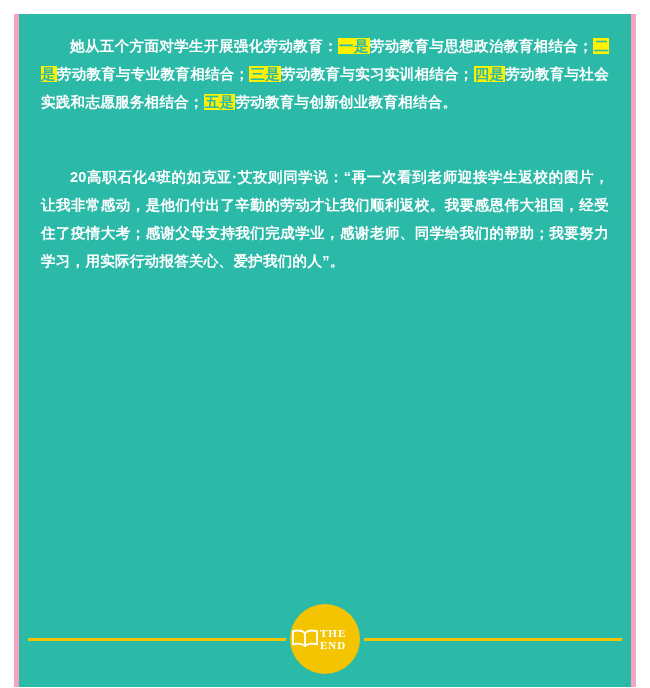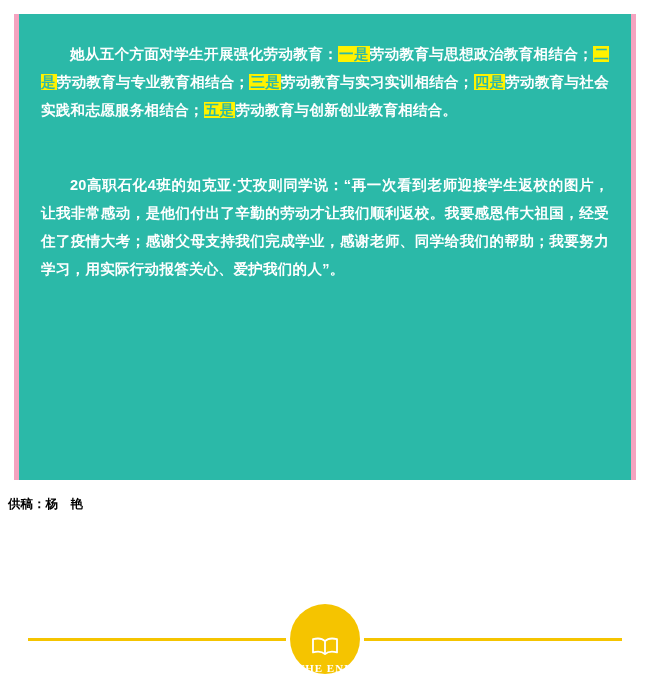--- a/index.html
+++ b/index.html
@@ -20,22 +20,22 @@
     box-sizing: border-box;
   }
   
   .article-card {
     position: relative;
     margin: 14px 14px 0 14px;
     background: #2bb9a8;
     border-left: 5px solid #f5a3c0;
     border-right: 5px solid #f5a3c0;
     box-sizing: border-box;
-    padding: 26px 22px 22px 22px;
-    height: 466px;
+    padding: 18px 22px 22px 22px;
+    height: 673px;
   }
   .para {
     color: #ffffff;
     font-size: 14.5px;
     line-height: 28px;
     text-align: justify;
     text-indent: 2em;
     margin: 0 0 22px 0;
     font-weight: bold;
     letter-spacing: 0.3px;
@@ -85,21 +85,20 @@
   .end-badge {
     position: absolute;
     left: 50%;
     top: 0;
     transform: translateX(-50%);
     width: 70px;
     height: 70px;
     border-radius: 50%;
     background: #f5c400;
     display: flex;
-    flex-direction: column;
     align-items: center;
     justify-content: flex-end;
   }
   .book-icon {
     margin-top: 4px;
     margin-bottom: 2px;
   }
   .end-text {
     color: #ffffff;
     font-size: 11px;

